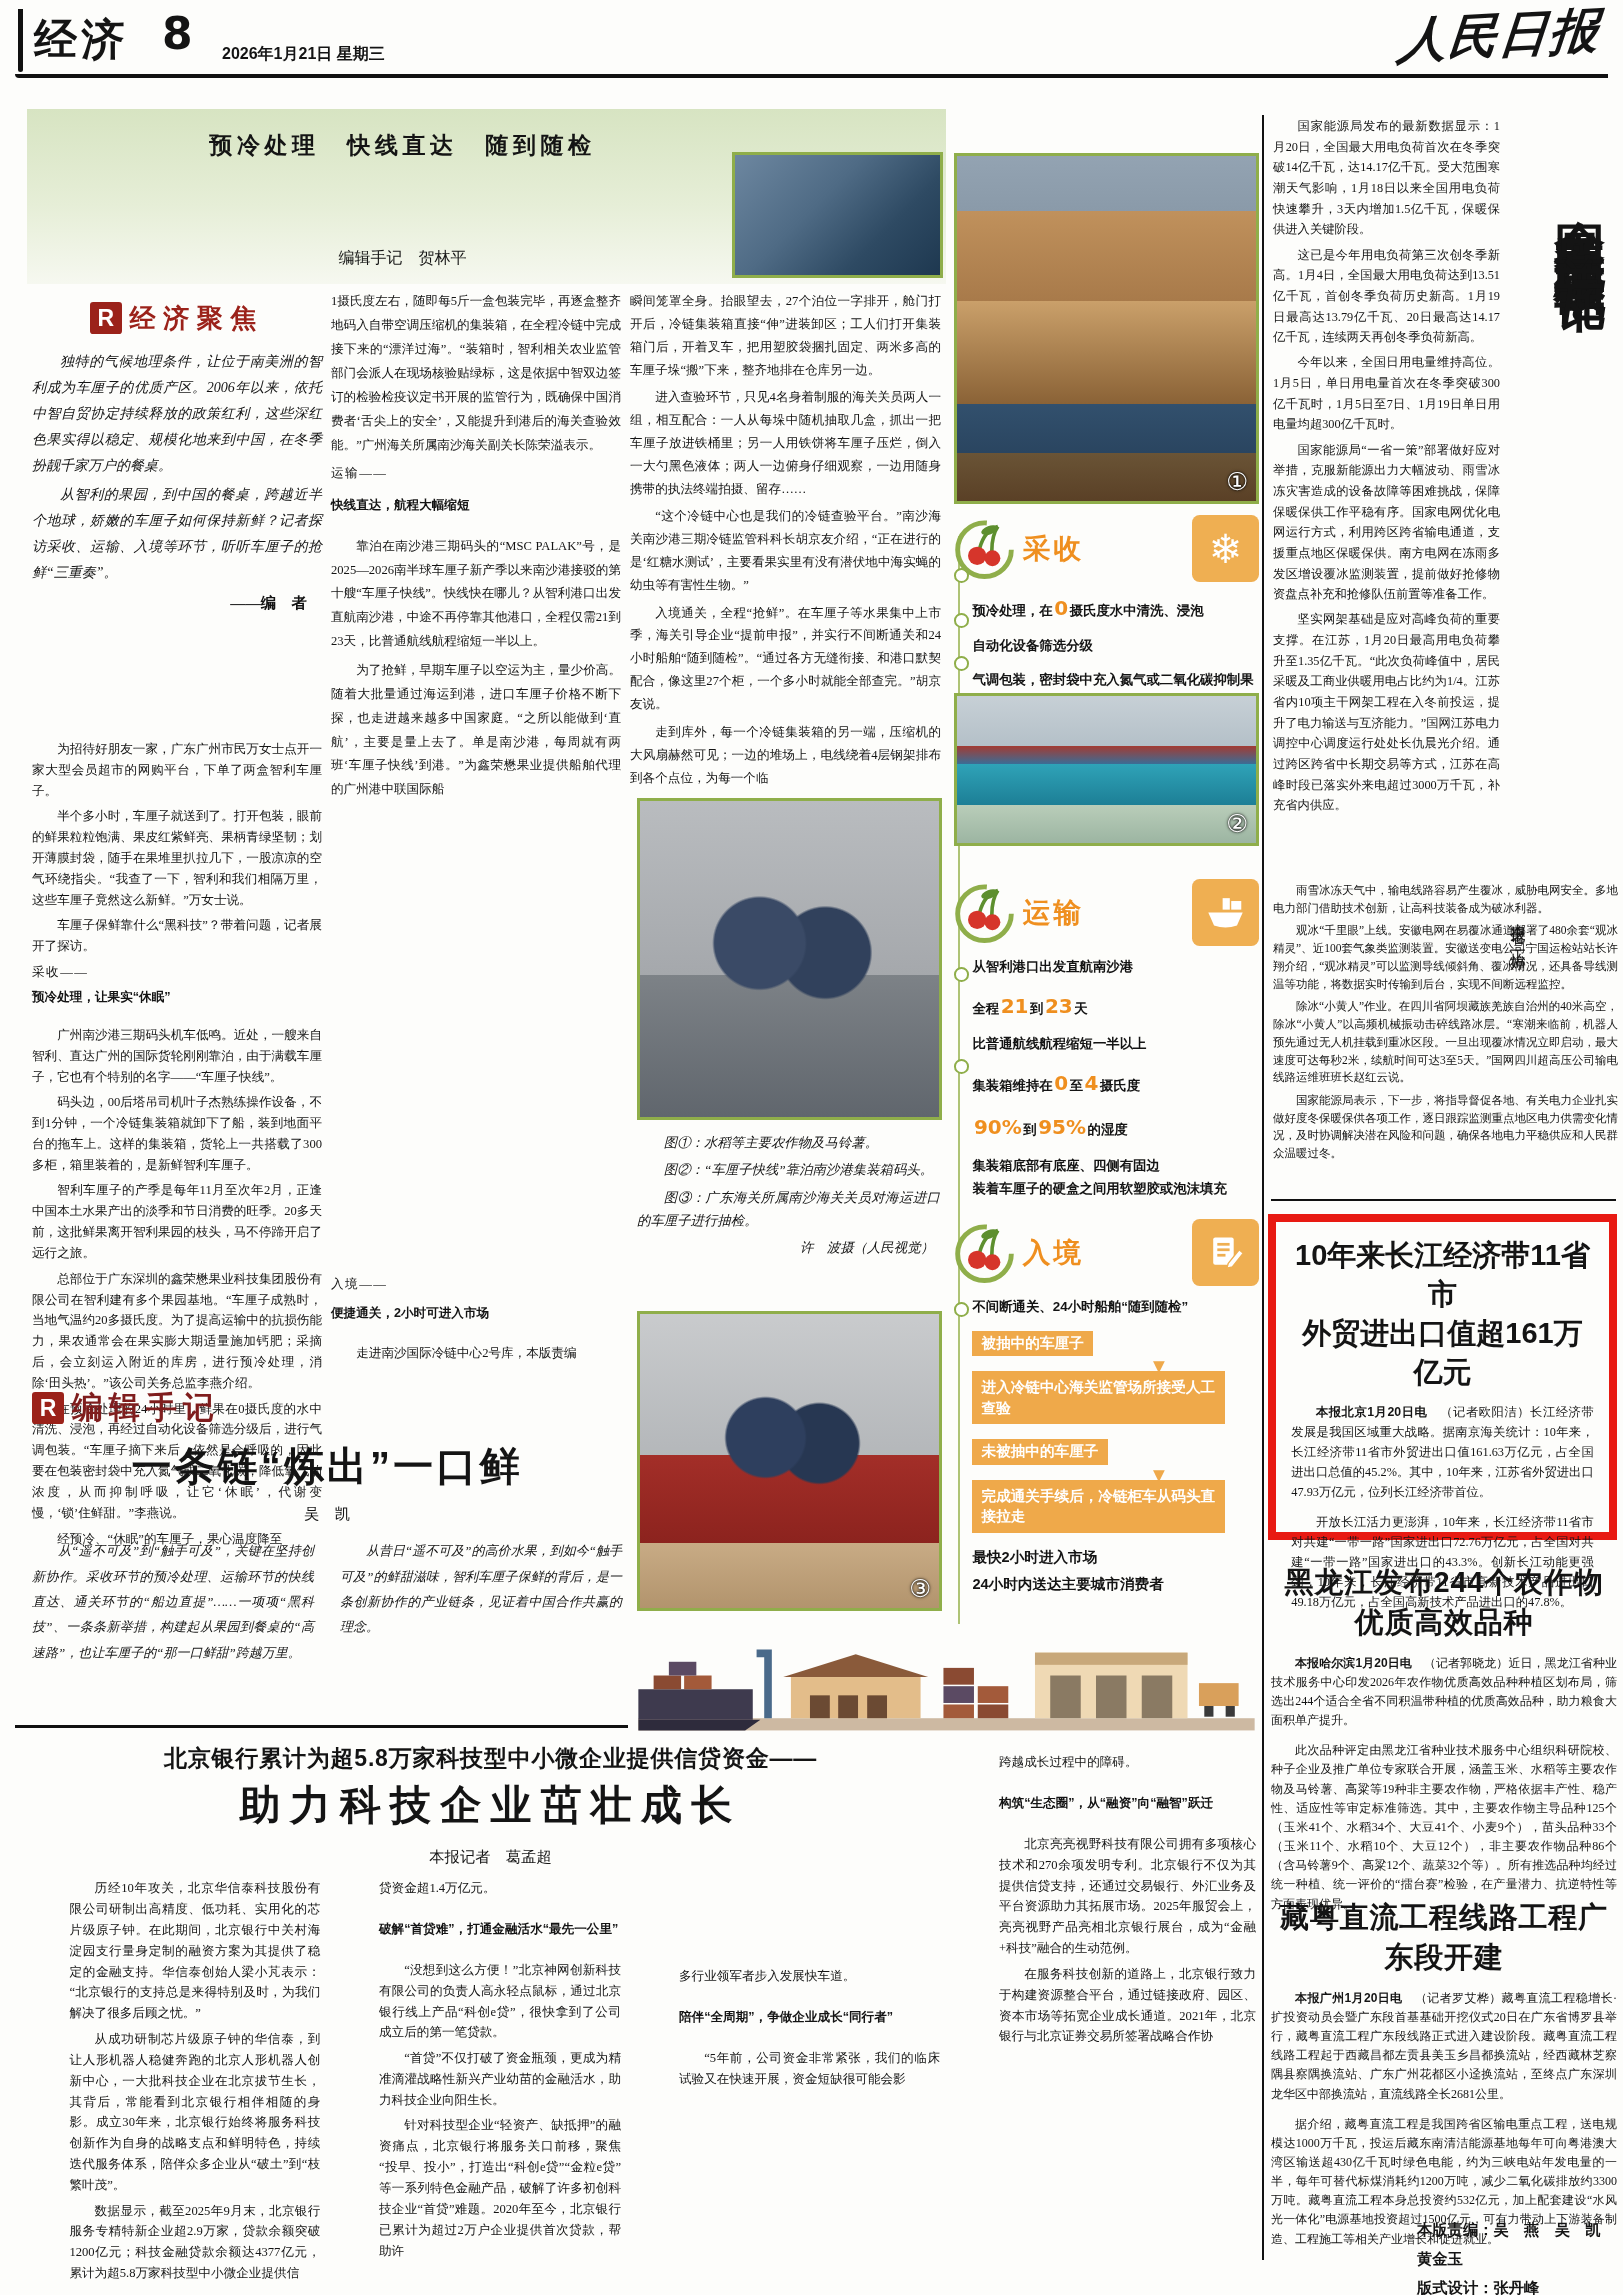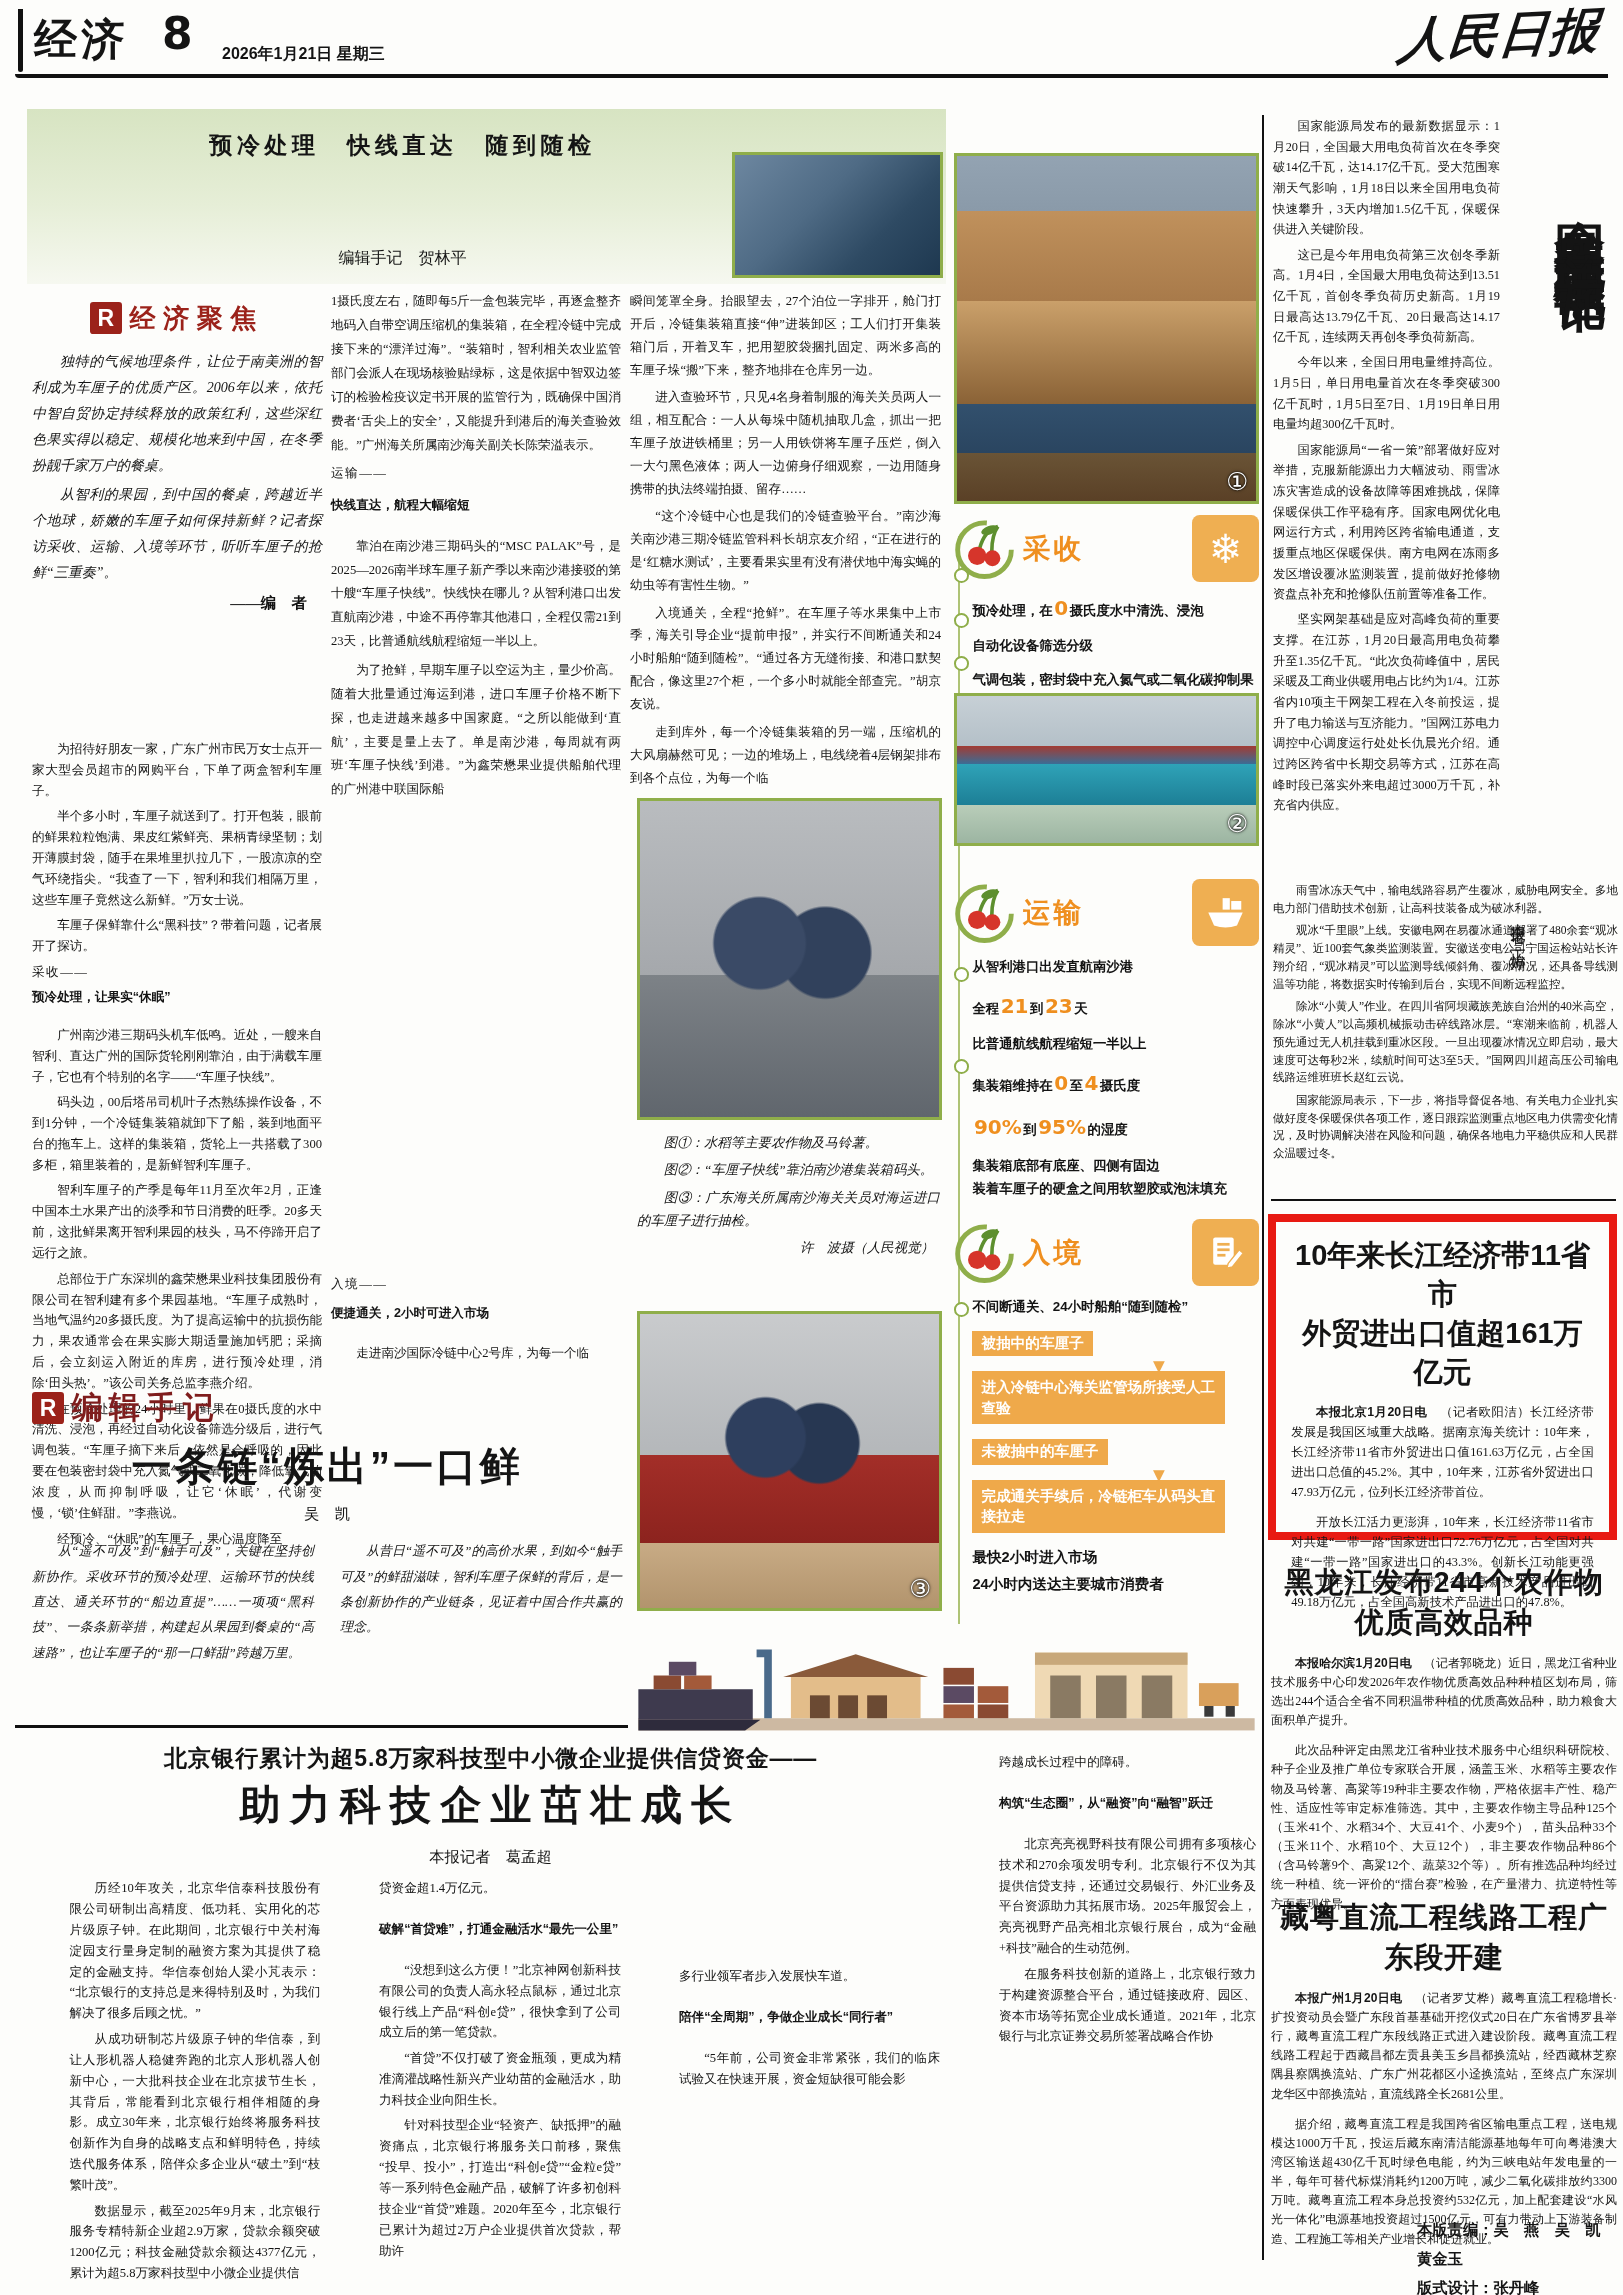--- a/index.html
+++ b/index.html
@@ -162,21 +162,21 @@
 
   <div class="abs col colB">
     <p class="noind">1摄氏度左右，随即每5斤一盒包装完毕，再逐盒整齐地码入自带空调压缩机的集装箱，在全程冷链中完成接下来的“漂洋过海”。“装箱时，智利相关农业监管部门会派人在现场核验贴绿标，这是依据中智双边签订的检验检疫议定书开展的监管行为，既确保中国消费者‘舌尖上的安全’，又能提升到港后的海关查验效能。”广州海关所属南沙海关副关长陈荣溢表示。</p>
     <p class="seclabel">运输——</p>
     <p class="subhead">快线直达，航程大幅缩短</p>
     <p>靠泊在南沙港三期码头的“MSC PALAK”号，是2025—2026南半球车厘子新产季以来南沙港接驳的第十艘“车厘子快线”。快线快在哪儿？从智利港口出发直航南沙港，中途不再停靠其他港口，全程仅需21到23天，比普通航线航程缩短一半以上。</p>
     <p>为了抢鲜，早期车厘子以空运为主，量少价高。随着大批量通过海运到港，进口车厘子价格不断下探，也走进越来越多中国家庭。“之所以能做到‘直航’，主要是量上去了。单是南沙港，每周就有两班‘车厘子快线’到港。”为鑫荣懋果业提供船舶代理的广州港中联国际船</p>
     <div class="entrygrp">
       <p class="seclabel">入境——</p>
       <p class="subhead">便捷通关，2小时可进入市场</p>
-      <p>走进南沙国际冷链中心2号库，为每一个临</p>
+      <p>走进南沙国际冷链中心2号库，本版责编</p>
     </div>
   </div>
 
   <div class="abs col colC">
     <p class="noind">瞬间笼罩全身。抬眼望去，27个泊位一字排开，舱门打开后，冷链集装箱直接“伸”进装卸区；工人们打开集装箱门后，开着叉车，把用塑胶袋捆扎固定、两米多高的车厘子垛“搬”下来，整齐地排在仓库另一边。</p>
     <p>进入查验环节，只见4名身着制服的海关关员两人一组，相互配合：一人从每垛中随机抽取几盒，抓出一把车厘子放进铁桶里；另一人用铁饼将车厘子压烂，倒入一大勺黑色液体；两人一边俯身仔细观察，一边用随身携带的执法终端拍摄、留存……</p>
     <p>“这个冷链中心也是我们的冷链查验平台。”南沙海关南沙港三期冷链监管科科长胡京友介绍，“正在进行的是‘红糖水测试’，主要看果实里有没有潜伏地中海实蝇的幼虫等有害性生物。”</p>
     <p>入境通关，全程“抢鲜”。在车厘子等水果集中上市季，海关引导企业“提前申报”，并实行不间断通关和24小时船舶“随到随检”。“通过各方无缝衔接、和港口默契配合，像这里27个柜，一个多小时就能全部查完。”胡京友说。</p>
     <p>走到库外，每一个冷链集装箱的另一端，压缩机的大风扇赫然可见；一边的堆场上，电线绕着4层钢架排布到各个点位，为每一个临</p>
   </div>

